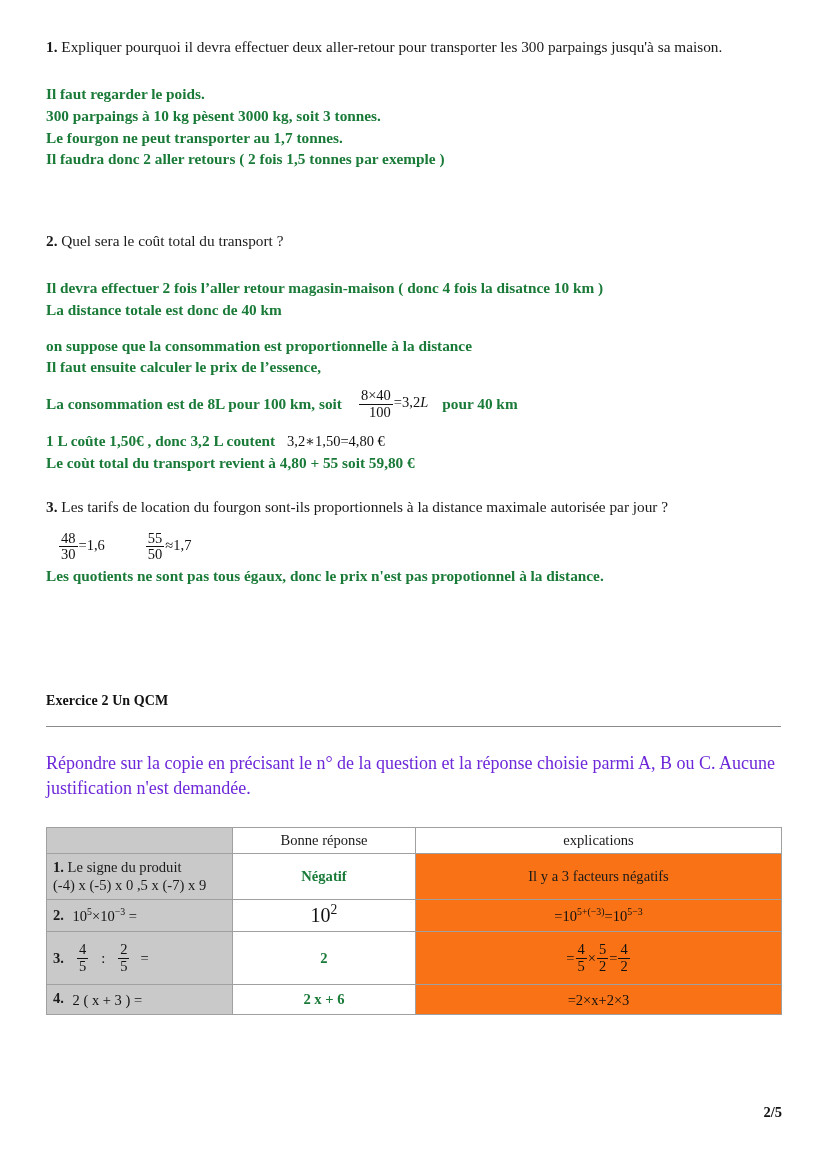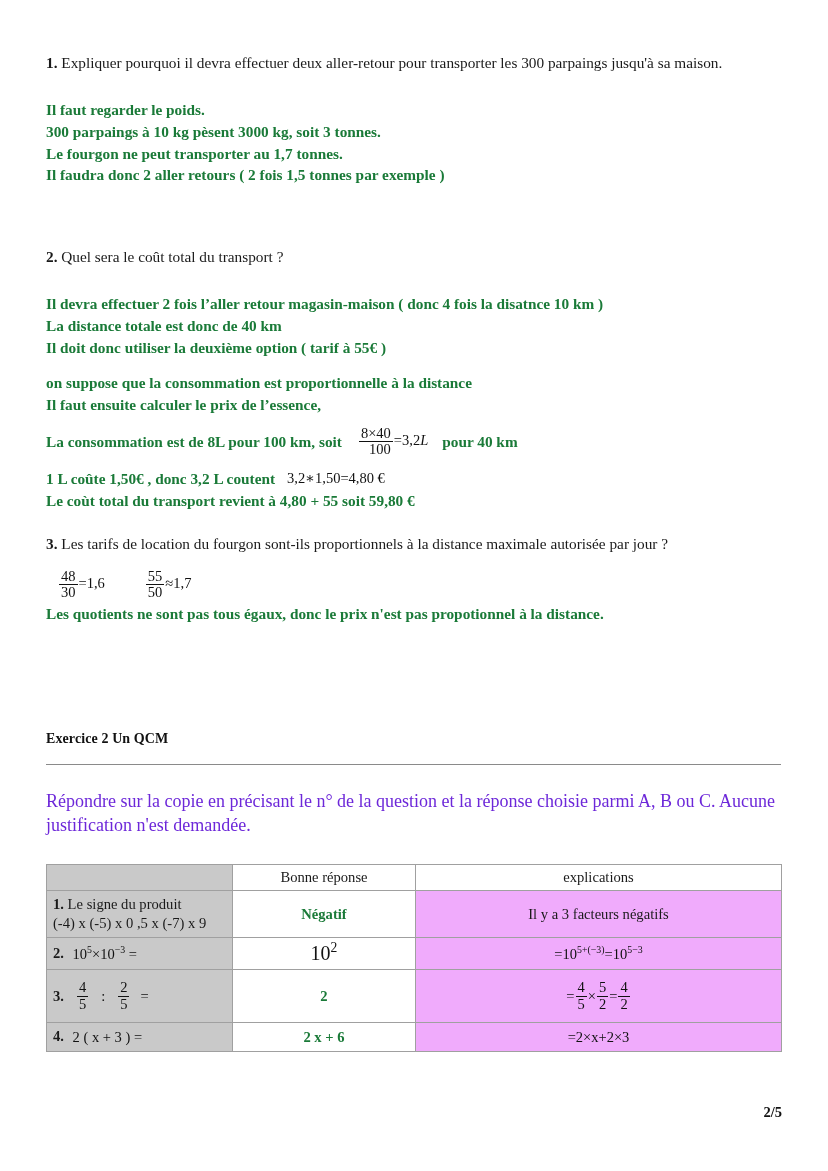--- a/index.html
+++ b/index.html
@@ -18,21 +18,21 @@
   .page {
     position: absolute;
     left: 0; top: 0;
     width: 828px;
     height: 1171px;
     padding: 0;
   }
   .content {
     position: absolute;
     left: 46px;
-    top: 52px;
+    top: 36px;
     width: 736px;
   }
 
   
   .q-line {
     font-size: 15.3px;
     line-height: 1.38;
     color: #1a1a1a;
     text-align: left;
   }
@@ -126,21 +126,21 @@
   td.qcell {
     background: #c9c9c9;
     text-align: left;
     line-height: 1.3;
   }
   td.acell {
     background: #ffffff;
     text-align: center;
   }
   td.ecell {
-    background: #f0abfc;
+    background: #f97316;
     text-align: center;
   }
   th.hq { background: #c9c9c9; border: 1px solid #a0a0a0; }
   th.ha {
     background: #ffffff;
     color: #1a7a38;
     font-weight: bold;
     text-align: center;
     font-size: 15px;
   }
@@ -191,21 +191,20 @@
 
     <div>
       <p class="q-line" style="margin:0;">
         <span class="q-num">2.</span>
         <span>Quel sera le coût total du transport ?</span>
       </p>
       <div class="spacer-md"></div>
       <div class="ans-block">
         <div class="ans">Il devra effectuer 2 fois l’aller retour magasin-maison ( donc 4 fois la disatnce 10 km )</div>
         <div class="ans">La distance totale est donc de 40 km</div>
-        <div class="ans">Il doit donc utiliser la deuxième option ( tarif à 55€ )</div>
       </div>
       <div class="spacer-sm"></div>
       <div class="ans-block">
         <div class="ans">on suppose que la consommation est proportionnelle à la distance</div>
         <div class="ans">Il faut ensuite calculer le prix de l’essence,</div>
       </div>
       <div class="spacer-xs"></div>
 
       <div class="mathline" style="margin-top:2px;">
         <span class="ans">La consommation est de 8L pour 100 km, soit</span>

